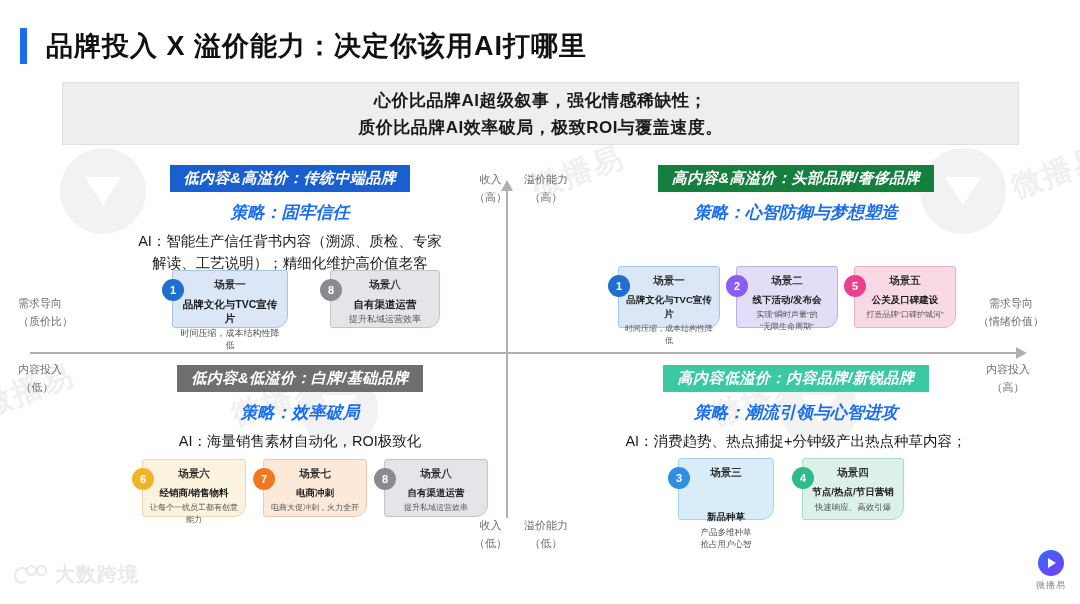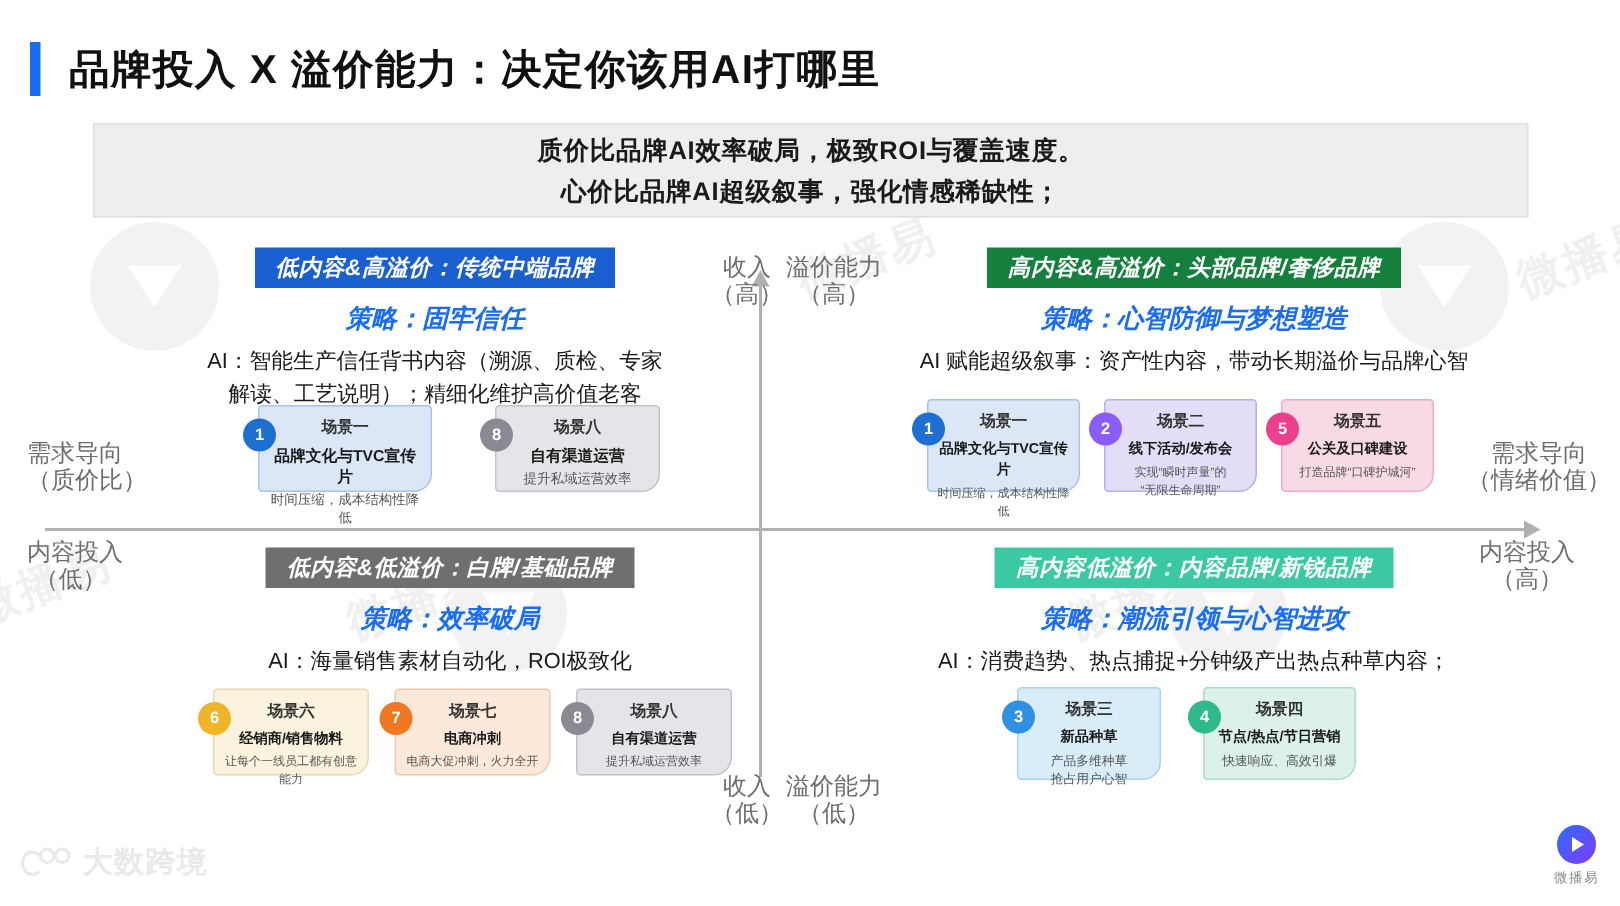--- a/index.html
+++ b/index.html
@@ -106,21 +106,21 @@
     position: absolute;
     left: 1016px; top: 347px;
     width: 0; height: 0;
     border-top: 6px solid transparent;
     border-bottom: 6px solid transparent;
     border-left: 11px solid #b0b0b0;
   }
 
   .axlab {
     position: absolute;
-    font-size: 16px;
+    font-size: 11px;
     color: #6e6e6e;
     line-height: 18px;
     white-space: nowrap;
   }
   .axlab .l2 { display: block; }
   .ctr { text-align: center; }
 
   
   .quad { position: absolute; }
   .qhead {
@@ -280,22 +280,22 @@
   <div class="wm-tri" style="left:780px; top:370px; width:78px; height:78px;">
     <div class="circ">
         <div class="tri"></div>
       </div>
   </div>
 
   <div class="title-bar"></div>
   <div class="title">品牌投入 X 溢价能力：决定你该用AI打哪里</div>
 
   <div class="subtitle-box">
+    <div class="subtitle-line">心价比品牌AI超级叙事，强化情感稀缺性；</div>
     <div class="subtitle-line">质价比品牌AI效率破局，极致ROI与覆盖速度。</div>
-    <div class="subtitle-line">心价比品牌AI超级叙事，强化情感稀缺性；</div>
   </div>
 
   <div class="v-arrow"></div>
   <div class="v-axis"></div>
   <div class="h-axis"></div>
   <div class="h-arrow"></div>
 
   <div class="axlab ctr" style="left:474px; top:170px;">
     <span>收入</span>
     <span class="l2">（高）</span>
@@ -350,23 +350,20 @@
       <span class="badge" style="background:#8a8a92;">8</span>
       <div class="cname">场景八</div>
       <div class="ctitle">自有渠道运营</div>
       <div class="csub">提升私域运营效率</div>
     </div>
   </div>
 
   <div class="quad" style="left:586px; top:165px; width:420px; text-align:center;">
     <span class="qhead" style="background:#15803d;">高内容&amp;高溢价：头部品牌/奢侈品牌</span>
     <div class="qstrategy">策略：心智防御与梦想塑造</div>
-    <div class="qdesc">
-      <div>AI 赋能超级叙事：资产性内容，带动长期溢价与品牌心智</div>
-    </div>
   </div>
 
   <div class="cards" style="left:618px; top:266px; gap:16px;">
     <div class="card" style="width:102px; height:62px; background:#dbe6f7; border-color:#a9c3e8;">
       <span class="badge" style="background:#1f6fd0;">1</span>
       <div class="cname">场景一</div>
       <div class="ctitle" style="font-size:9.5px;">品牌文化与TVC宣传片</div>
       <div class="csub" style="font-size:8px;">时间压缩，成本结构性降低</div>
     </div>
     <div class="card" style="width:102px; height:62px; background:#e3ddf7; border-color:#bcb0e8;">
@@ -418,21 +415,21 @@
     <div class="qstrategy">策略：潮流引领与心智进攻</div>
     <div class="qdesc">
       <div>AI：消费趋势、热点捕捉+分钟级产出热点种草内容；</div>
     </div>
   </div>
 
   <div class="cards" style="left:678px; top:458px; gap:28px;">
     <div class="card" style="width:96px; height:62px; background:#d9edf8; border-color:#a9d3ec;">
       <span class="badge" style="background:#2f8fe0;">3</span>
       <div class="cname">场景三</div>
-      <div class="ctitle" style="font-size:9.5px;">新品种草</div>
+      <div class="ctitle" style="font-size:9.5px;margin-top:25px;">新品种草</div>
       <div class="csub" style="font-size:8.5px;">产品多维种草</div>
       <div class="csub" style="font-size:8.5px; margin-top:0;">抢占用户心智</div>
     </div>
     <div class="card" style="width:102px; height:62px; background:#dcf1e8; border-color:#aadcc8;">
       <span class="badge" style="background:#2fb98c;">4</span>
       <div class="cname">场景四</div>
       <div class="ctitle" style="font-size:9.5px;">节点/热点/节日营销</div>
       <div class="csub" style="font-size:8.5px;">快速响应、高效引爆</div>
     </div>
   </div>

